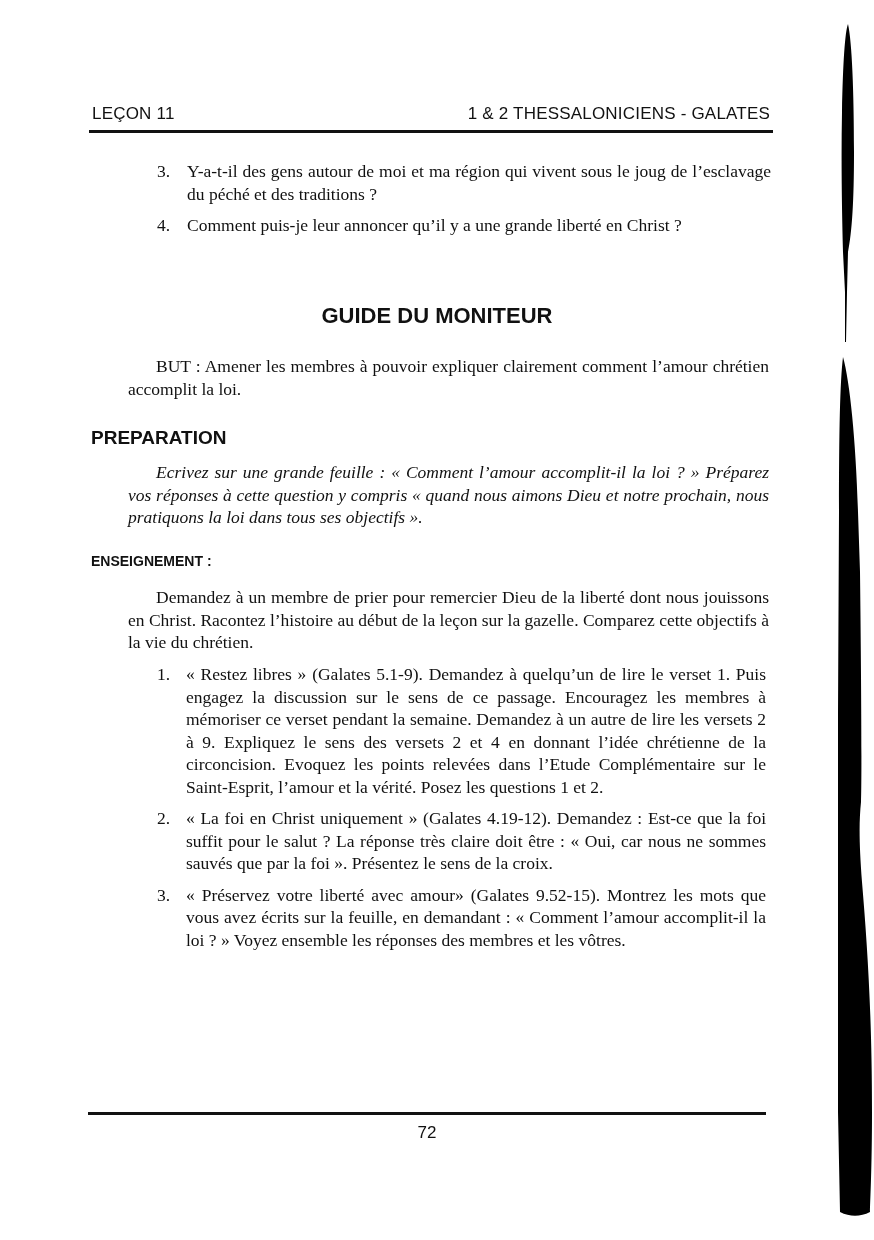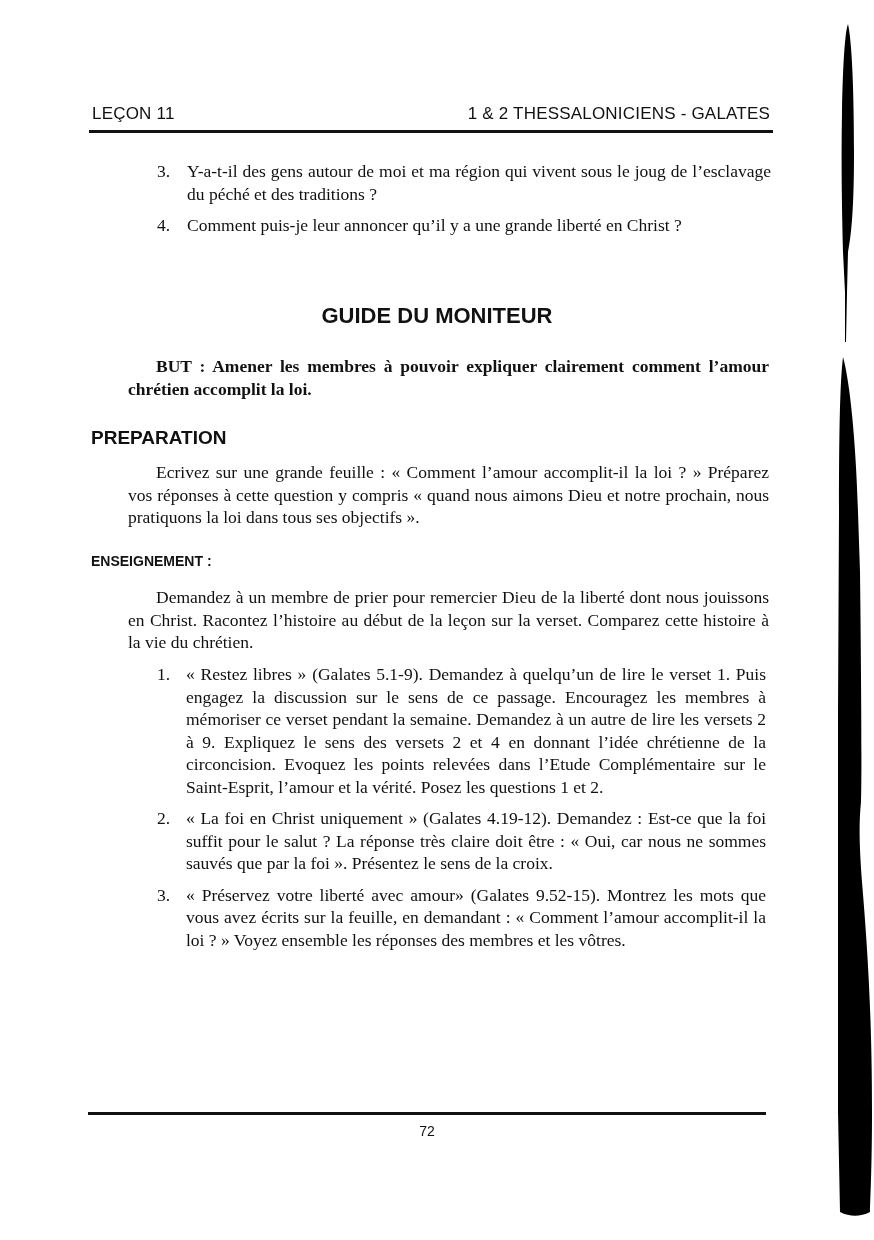--- a/index.html
+++ b/index.html
@@ -15,33 +15,33 @@
     .serif { font-family: "Liberation Serif", serif; font-size: 17.5px; line-height: 22.5px; text-align: justify; }
     .sans-b { font-family: "Liberation Sans", sans-serif; font-weight: bold; }
 
     .q-list { position: absolute; left: 157px; top: 148px; width: 614px; }
     .q-item { position: relative; padding-left: 30px; margin-bottom: 9px; }
     .q-item .num { position: absolute; left: 0; top: 0; }
 
     .guide-title { position: absolute; left: 0; width: 874px; top: 291px; text-align: center; font-size: 22px; }
 
     .para { position: absolute; width: 680px; left: 128px; text-indent: 28px; }
-    .but { top: 343px; width: 641px; font-weight: bold; }
+    .but { top: 343px; width: 641px; }
     .prep-head { position: absolute; left: 91px; top: 415px; font-size: 19px; }
-    .prep { top: 449px; width: 641px; }
+    .prep { top: 449px; width: 641px; font-style: italic; }
     .ens-head { position: absolute; left: 91px; top: 541px; font-size: 14px; }
     .ens { top: 574px; width: 641px; }
 
     .steps { position: absolute; left: 157px; top: 651px; width: 609px; }
     .step { position: relative; padding-left: 29px; margin-bottom: 9px; }
     .step .num { position: absolute; left: 0; top: 0; }
 
     .footer-rule { position: absolute; left: 88px; top: 1100px; width: 678px; height: 3px; background: #111; }
     .page-num { position: absolute; left: 0; width: 854px; top: 1111px; text-align: center;
-      font-family: "Liberation Sans", sans-serif; font-size: 14px; }
+      font-family: "Liberation Sans", sans-serif; font-size: 17px; }
 
     .binding { position: absolute; left: 820px; top: 0; width: 54px; height: 1240px; }
   </style>
 </head>
 <body>
 
 <div class="page">
 
   <div class="header">
     <span class="left">LEÇON 11</span>
@@ -61,21 +61,21 @@
   </div>
 
   <div class="guide-title sans-b">GUIDE DU MONITEUR</div>
 
   <div class="para but serif">BUT : Amener les membres à pouvoir expliquer clairement comment l’amour chrétien accomplit la loi.</div>
 
   <div class="prep-head sans-b">PREPARATION</div>
   <div class="para prep serif">Ecrivez sur une grande feuille : « Comment l’amour accomplit-il la loi ? » Préparez vos réponses à cette question y compris « quand nous aimons Dieu et notre prochain, nous pratiquons la loi dans tous ses objectifs ».</div>
 
   <div class="ens-head sans-b">ENSEIGNEMENT :</div>
-  <div class="para ens serif">Demandez à un membre de prier pour remercier Dieu de la liberté dont nous jouissons en Christ. Racontez l’histoire au début de la leçon sur la verset. Comparez cette histoire à la vie du chrétien.</div>
+  <div class="para ens serif">Demandez à un membre de prier pour remercier Dieu de la liberté dont nous jouissons en Christ. Racontez l’histoire au début de la leçon sur la gazelle. Comparez cette objectifs à la vie du chrétien.</div>
 
   <div class="steps serif">
     <div class="step">
       <span class="num">1.</span>
       <span>« Restez libres » (Galates 5.1-9). Demandez à quelqu’un de lire le verset 1. Puis engagez la discussion sur le sens de ce passage. Encouragez les membres à mémoriser ce verset pendant la semaine. Demandez à un autre de lire les versets 2 à 9. Expliquez le sens des versets 2 et 4 en donnant l’idée chrétienne de la circoncision. Evoquez les points relevées dans l’Etude Complémentaire sur le Saint-Esprit, l’amour et la vérité. Posez les questions 1 et 2.</span>
     </div>
     <div class="step">
       <span class="num">2.</span>
       <span>« La foi en Christ uniquement » (Galates 4.19-12). Demandez : Est-ce que la foi suffit pour le salut ? La réponse très claire doit être : « Oui, car nous ne sommes sauvés que par la foi ». Présentez le sens de la croix.</span>
     </div>

